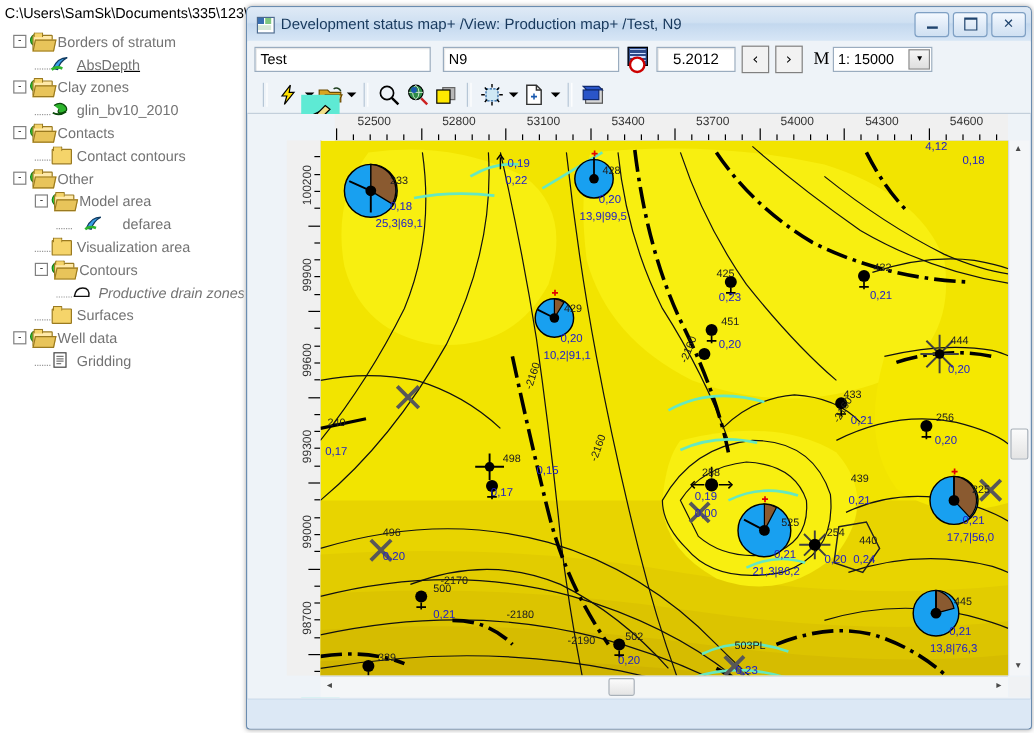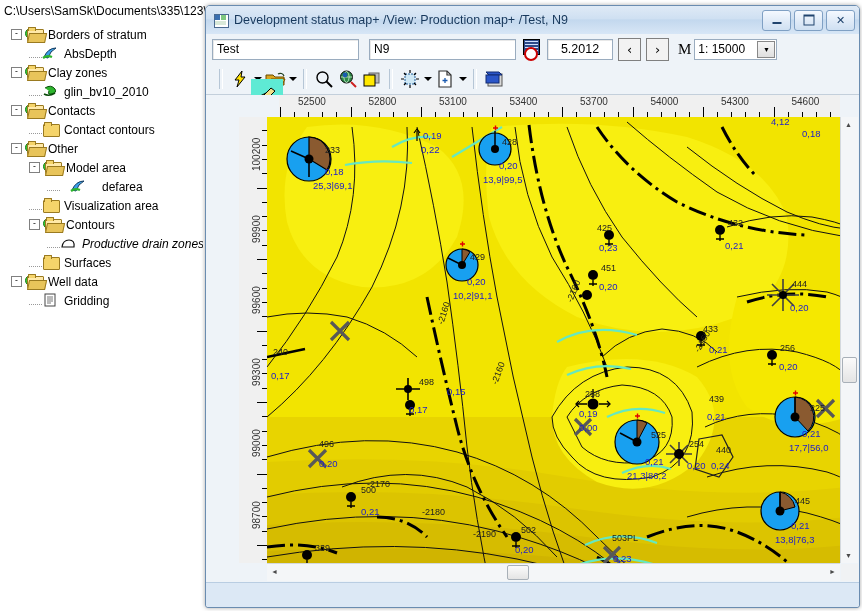--- a/index.html
+++ b/index.html
@@ -16,21 +16,21 @@
   #pathbar{position:absolute;left:0;top:0;width:206px;height:22px;
     background:#ffffff;display:flex;align-items:center;padding-left:4px;
     font-size:12px;white-space:nowrap;overflow:hidden;color:#000;}
   #treepanel{position:absolute;left:4px;top:24px;width:198px;height:583px;
     background:#ffffff;border:1px solid #ffffff;overflow:hidden;}
   .tnode{position:relative;height:19px;display:flex;align-items:center;white-space:nowrap;}
   .tog{width:9px;height:9px;border:1px solid #808080;background:#fff;
     font-size:8px;line-height:7px;text-align:center;color:#000;
     margin-right:4px;flex:0 0 auto;font-family:"DejaVu Sans",sans-serif;}
   .ico{width:18px;height:15px;margin-right:4px;flex:0 0 auto;position:relative;}
-  .lbl{font-size:12px;color:#000000;}
+  .lbl{font-size:12px;color:#737373;}
 
   
   .fold{position:absolute;left:1px;top:2px;width:15px;height:11px;
     background:#f5d46a;border:1px solid #9a7a20;border-radius:1px;}
   .fold:before{content:"";position:absolute;left:0;top:-3px;width:6px;height:3px;
     background:#f5d46a;border:1px solid #9a7a20;border-bottom:none;border-radius:1px 1px 0 0;}
   .foldopen .fold{background:#ffe9a8;}
   .foldopen .fold:after{content:"";position:absolute;left:-1px;top:3px;width:16px;height:8px;
     background:#e8c45a;border:1px solid #9a7a20;transform:skewX(-12deg);transform-origin:bottom left;}
   .fgreen{position:absolute;left:-1px;top:1px;width:9px;height:9px;border-radius:50%;
@@ -136,21 +136,21 @@
     <div id="pathbar">C:\Users\SamSk\Documents\335\123\1:</div>
     <div id="treepanel">
         <div class="tnode" style="padding-left: 6px;">
           <span class="tog">-</span>
           <span class="ico foldopen">
             <span class="fgreen"></span>
             <span class="fold"></span>
           </span>
           <span class="lbl">Borders of stratum</span>
         </div>
-        <div class="tnode" style="padding-left: 24px;">
+        <div class="tnode" style="padding-left: 24px; text-decoration: underline;">
           <span style="display: inline-block; width: 13px; border-top: 1px dotted rgb(153, 153, 153); margin-top: 8px; flex: 0 0 auto;"></span>
           <span class="ico"><svg width="16" height="14" viewBox="0 0 16 14">
               <path d="M2 11 q4 -9 12 -9 q-6 3 -8 10 Z" fill="#3aa0e8" stroke="#103a60" stroke-width="1"></path>
               <path d="M1 12 q4 -3 9 -1" fill="none" stroke="#2db52d" stroke-width="2.2"></path>
             </svg></span>
           <span class="lbl">AbsDepth</span>
         </div>
         <div class="tnode" style="padding-left: 6px;">
           <span class="tog">-</span>
           <span class="ico foldopen">

